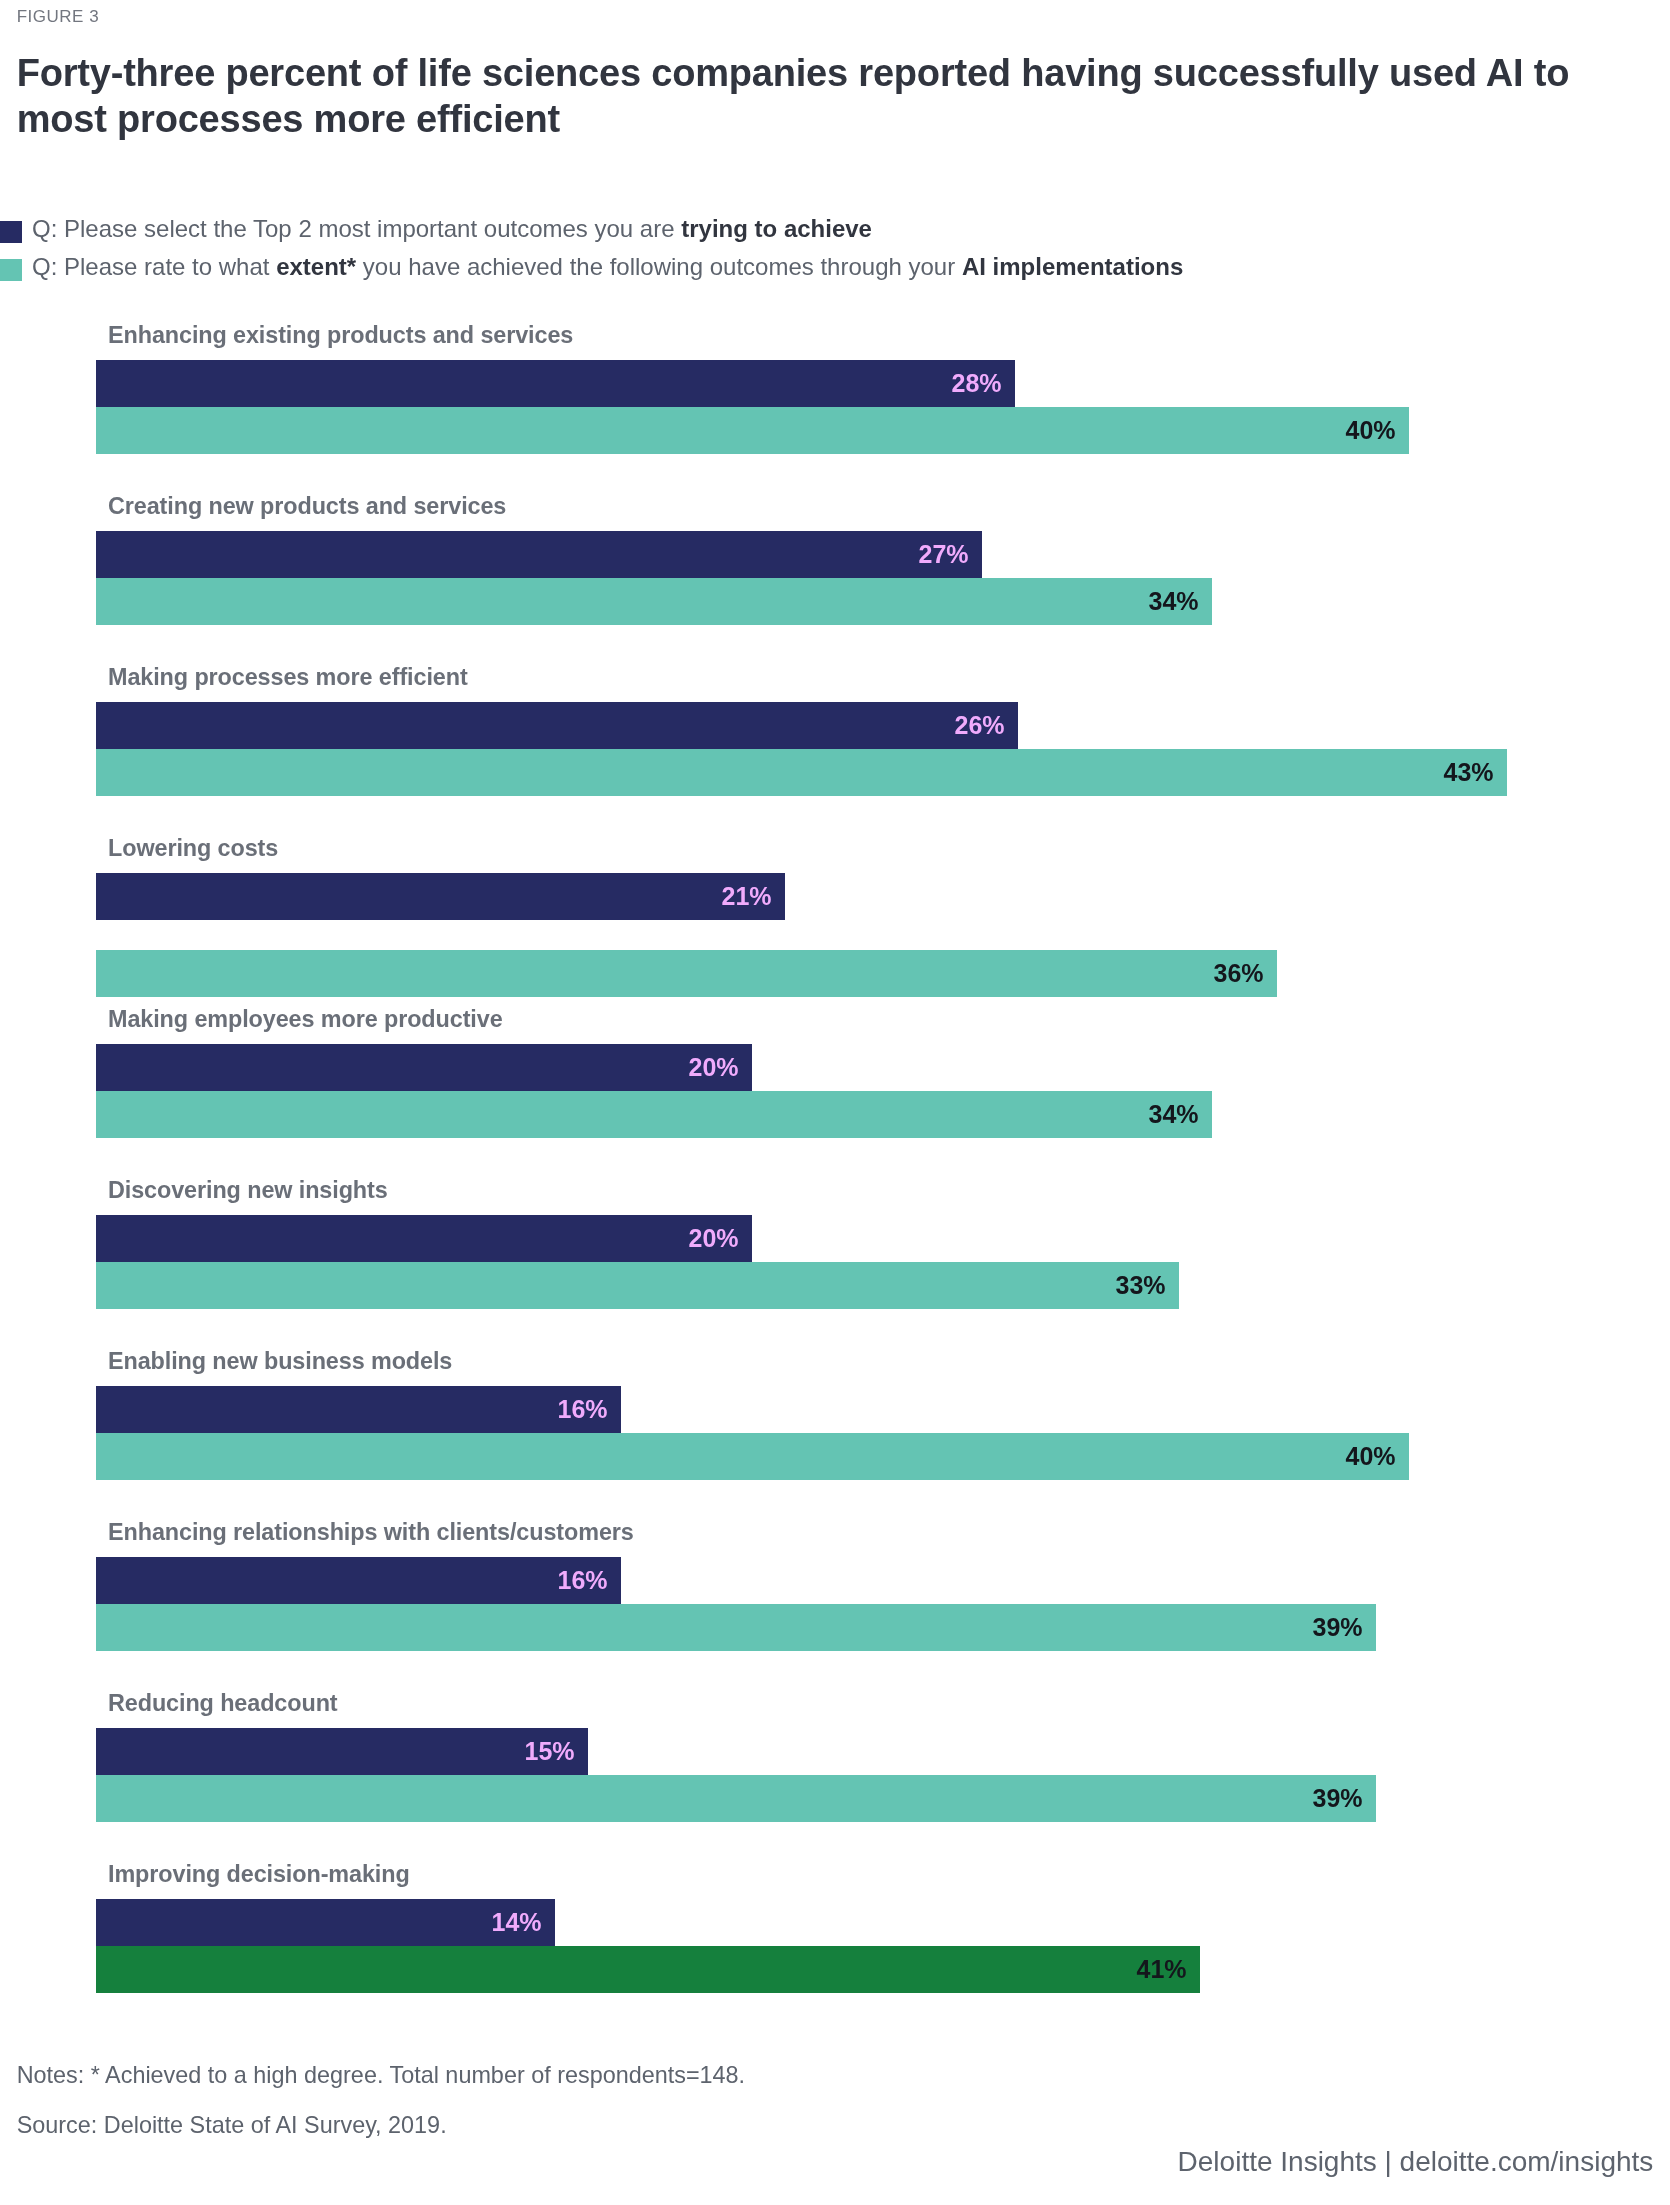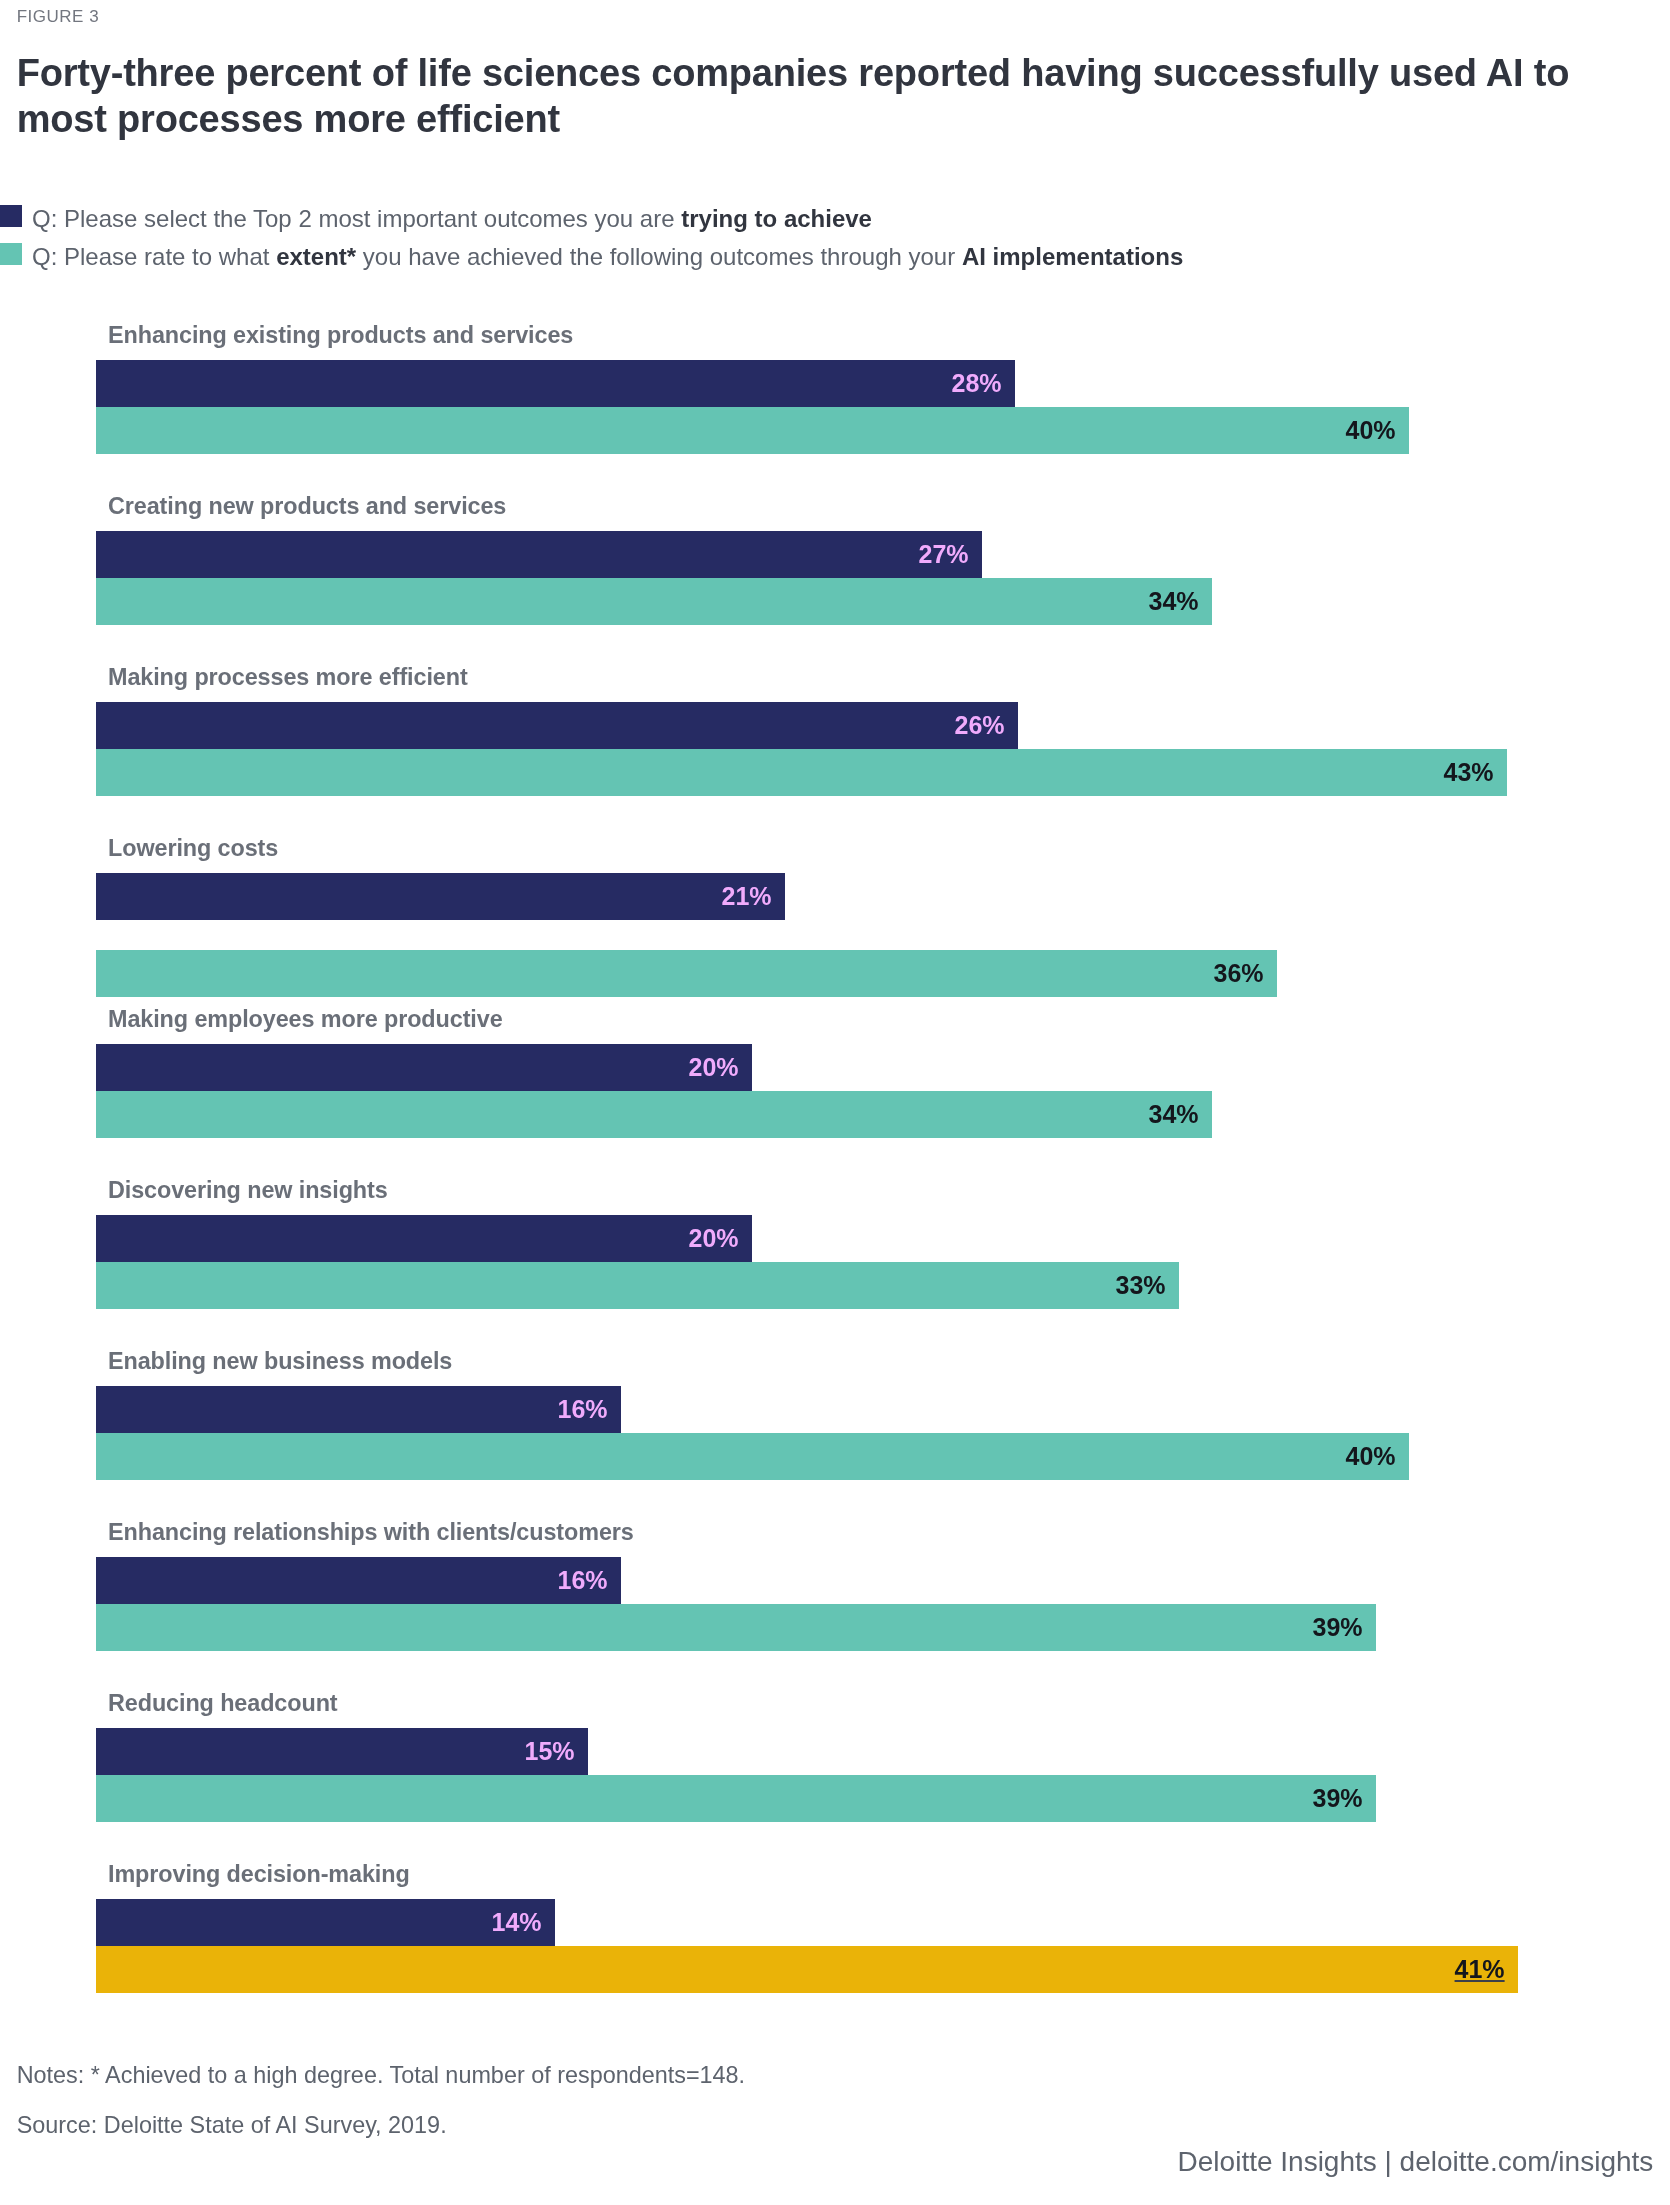--- a/index.html
+++ b/index.html
@@ -46,21 +46,21 @@
 
   
   .legend {
     position: absolute;
     left: 0px;
     top: 205px;
     width: 1637px;
   }
   .legend-row {
     display: flex;
-    align-items: flex-start;
+    align-items: flex-end;
     height: 38px;
   }
   .legend-swatch {
     width: 22px;
     height: 22px;
     flex: 0 0 auto;
     margin-right: 10px;
   }
   .legend-swatch.navy { background: #262b63; }
   .legend-swatch.teal { background: #64c4b3; }
@@ -254,21 +254,21 @@
             <span class="bar-value">39%</span>
           </div>
         </div>
       </div>
       <div class="group">
         <div class="group-label">Improving decision-making</div>
         <div class="bars">
           <div class="bar navy" style="background: rgb(38, 43, 99); width: 459px;">
             <span class="bar-value">14%</span>
           </div>
-          <div class="bar teal" style="background: #eab308; width: 1422px; text-decoration: underline;">
+          <div class="bar teal" style="background: #15803d; width: 1104px;">
             <span class="bar-value">41%</span>
           </div>
         </div>
       </div>
     </div>
 
   <div class="footer">
     <div class="footer-line">Notes: * Achieved to a high degree. Total number of respondents=148.</div>
     <div class="footer-line">Source: Deloitte State of AI Survey, 2019.</div>
   </div>

